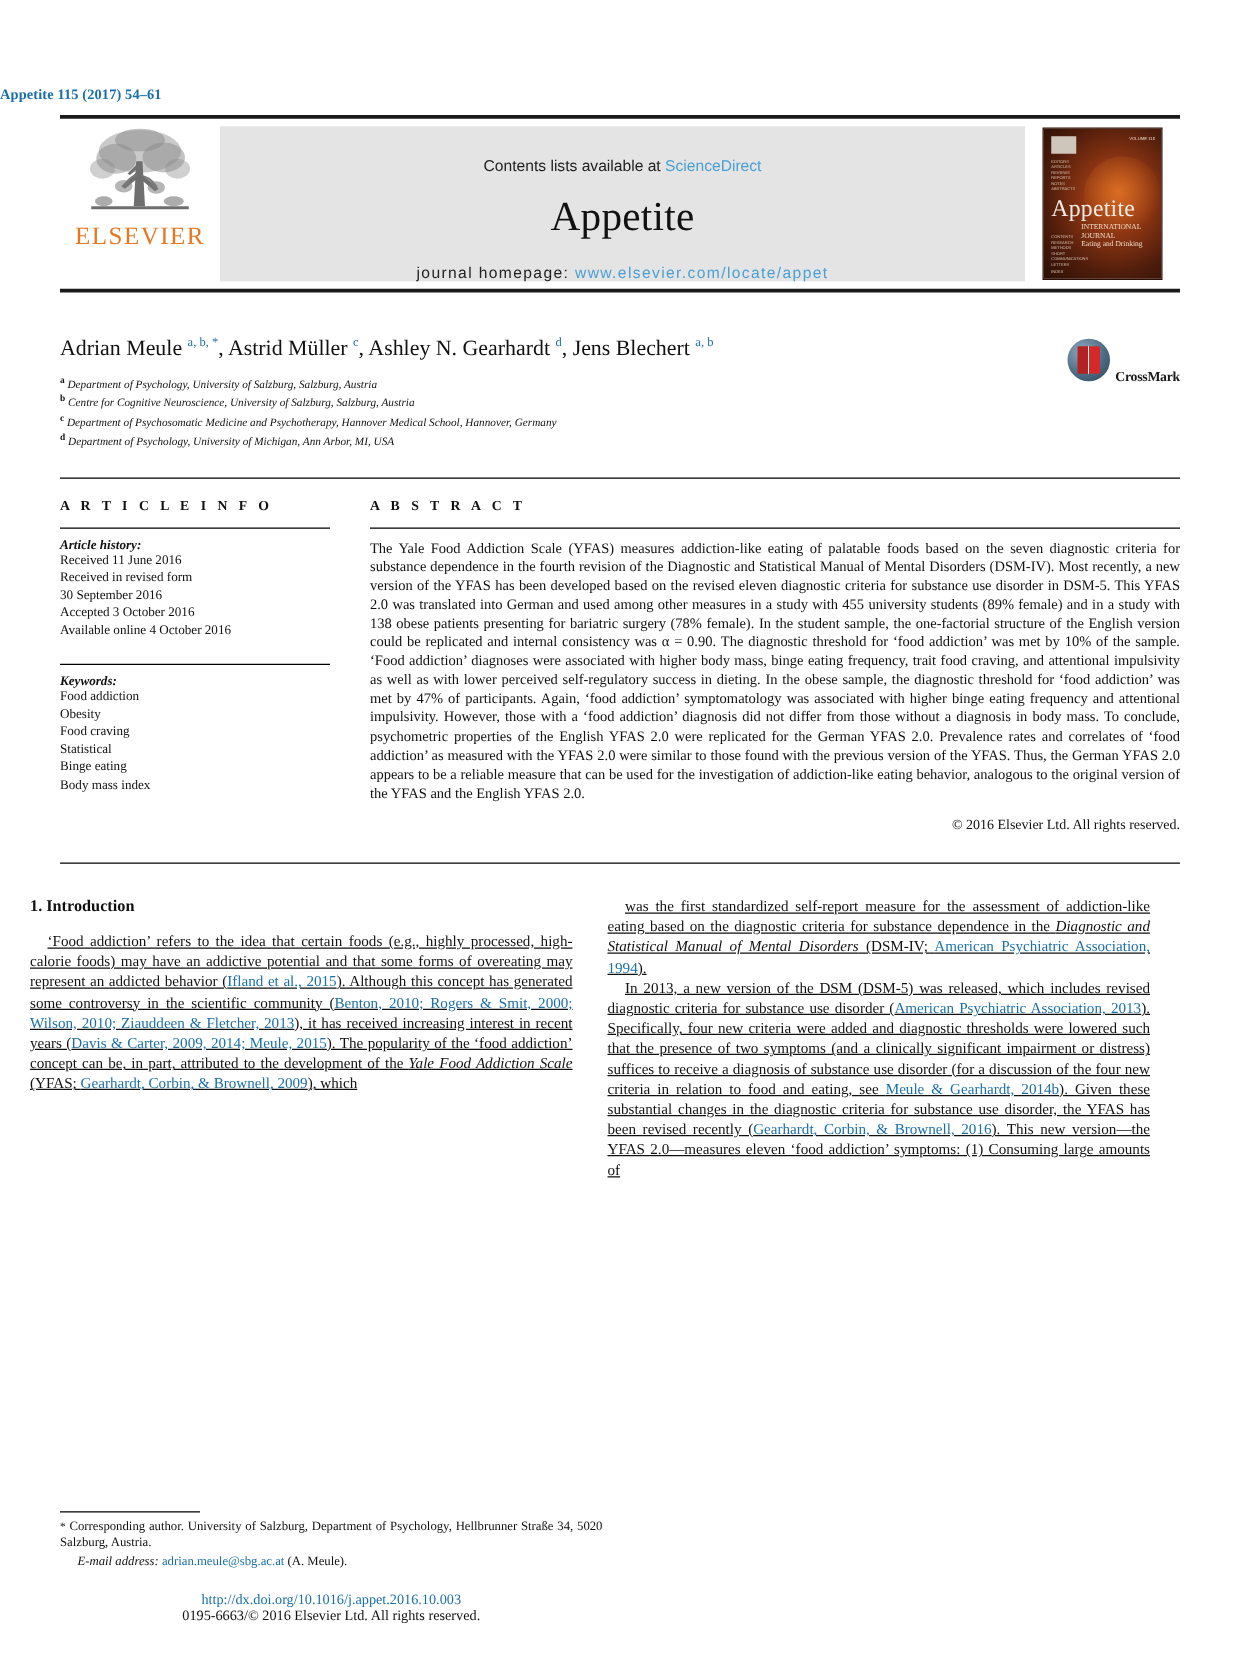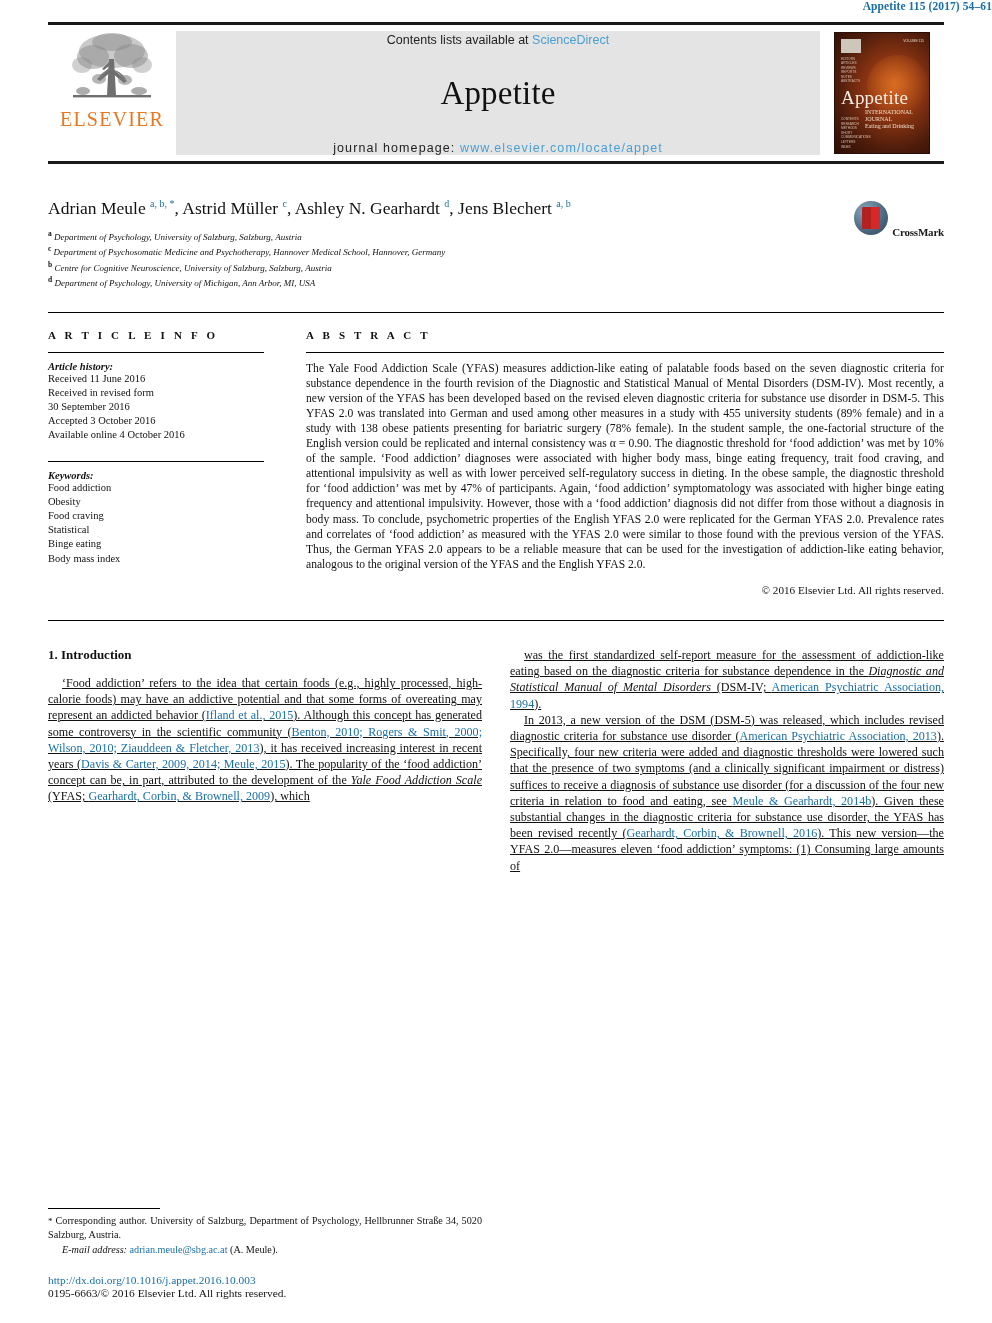--- a/index.html
+++ b/index.html
@@ -17,25 +17,26 @@
   }
   .page {
     position: relative;
     width: 992px;
     height: 1323px;
     box-sizing: border-box;
   }
 
   
   .running-head {
-    text-align: right;
+    text-align: left;
     color: #1a6fa8;
     font-family: "Liberation Serif", serif;
     font-size: 11.5px;
     letter-spacing: .1px;
+    padding-top: 70px;
     font-weight: 600;
   }
 
   
   .masthead {
     margin: 10px 48px 0 48px;
     border-top: 3px solid #1a1a1a;
     border-bottom: 3px solid #1a1a1a;
     height: 136px;
     display: flex;
@@ -59,21 +60,21 @@
     letter-spacing: 1.2px;
     margin-top: 1px;
     font-weight: 400;
   }
   .journal-box {
     flex: 1 1 auto;
     background: #e4e4e4;
     margin: 6px 0 6px 0;
     display: flex;
     flex-direction: column;
-    justify-content: space-between;
+    justify-content: flex-end;
     align-items: center;
     text-align: center;
   }
   .contents-line {
     font-family: "Liberation Sans", sans-serif;
     font-size: 12.5px;
     color: #222;
     margin-top: 2px;
   }
   .contents-line .sd {
@@ -231,21 +232,21 @@
     color: #111;
   }
   .affils div sup { font-style: normal; font-weight: bold; font-size: 7.5px; }
 
   
   .info-abstract {
     margin: 22px 48px 0 48px;
     border-top: 1px solid #000;
     padding-top: 16px;
     display: flex;
-    gap: 42px;
+    gap: 32px;
   }
   .col-info { width: 216px; flex: 0 0 216px; }
   .col-abstract { flex: 1 1 auto; }
 
   .sec-head {
     font-family: "Liberation Serif", serif;
     font-size: 11px;
     font-weight: 700;
     letter-spacing: 3.2px;
     color: #111;
@@ -282,21 +283,21 @@
     font-size: 11.2px;
     color: #111;
   }
 
   
   .body-rule {
     margin: 24px 48px 0 48px;
     border-top: 1px solid #000;
   }
   .body-cols {
-    margin: 26px 48px 0 48px;
+    margin: 26px 48px 0 24px;
     display: flex;
     gap: 28px;
   }
   .bcol { width: 434px; flex: 0 0 434px; position: relative; }
   h2.sec-title {
     font-family: "Liberation Serif", serif;
     font-size: 13px;
     font-weight: 700;
     margin: 0 0 12px 0;
     color: #111;
@@ -329,21 +330,21 @@
   }
   .fn-text {
     font-family: "Liberation Serif", serif;
     font-size: 10.2px;
     line-height: 13.4px;
     text-align: justify;
     color: #111;
   }
   .fn-text .star { font-size: 9px; }
   .fn-email { margin-top: 1px; text-indent: 14px; }
-  .doi-block { margin-top: 18px; }
+  .doi-block { margin-top: 18px; text-align: center; }
   .doi-link {
     color: #1a6fa8;
     font-family: "Liberation Serif", serif;
     font-size: 11.4px;
     display: block;
   }
   .issn-line {
     font-family: "Liberation Serif", serif;
     font-size: 11.4px;
     color: #111;
@@ -419,22 +420,22 @@
   <div class="title-area">
     <div class="crossmark">
       <div class="cm-circle">
           <div class="cm-book"></div>
         </div>
       <div class="cm-label">CrossMark</div>
     </div>
     <div class="authors">Adrian Meule <sup>a, b, *</sup>, Astrid Müller <sup>c</sup>, Ashley N. Gearhardt <sup>d</sup>, Jens Blechert <sup>a, b</sup></div>
     <div class="affils">
       <div><sup>a</sup> <span>Department of Psychology, University of Salzburg, Salzburg, Austria</span></div>
+      <div><sup>b</sup> <span>Centre for Cognitive Neuroscience, University of Salzburg, Salzburg, Austria</span></div>
       <div><sup>c</sup> <span>Department of Psychosomatic Medicine and Psychotherapy, Hannover Medical School, Hannover, Germany</span></div>
-      <div><sup>b</sup> <span>Centre for Cognitive Neuroscience, University of Salzburg, Salzburg, Austria</span></div>
       <div><sup>d</sup> <span>Department of Psychology, University of Michigan, Ann Arbor, MI, USA</span></div>
     </div>
   </div>
 
   <div class="info-abstract">
     <div class="col-info">
       <div class="sec-head">A R T I C L E  I N F O</div>
       <div class="rule"></div>
       <div class="hist-label">Article history:</div>
       <div class="hist-list">

